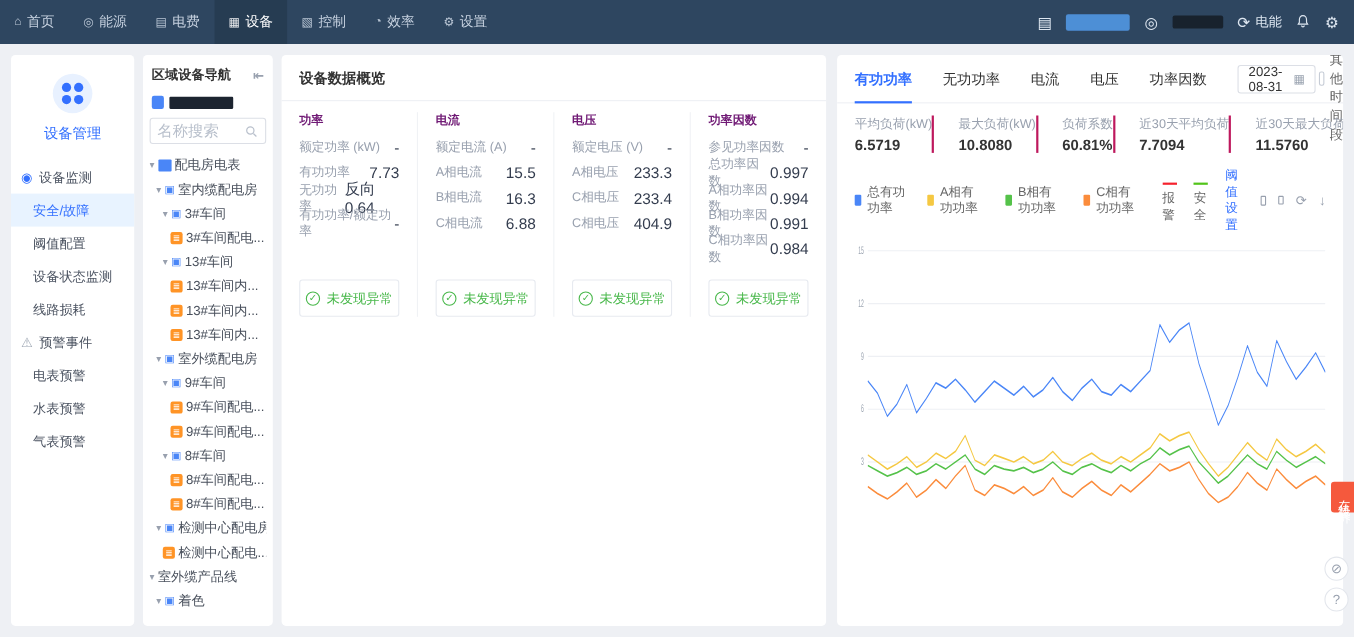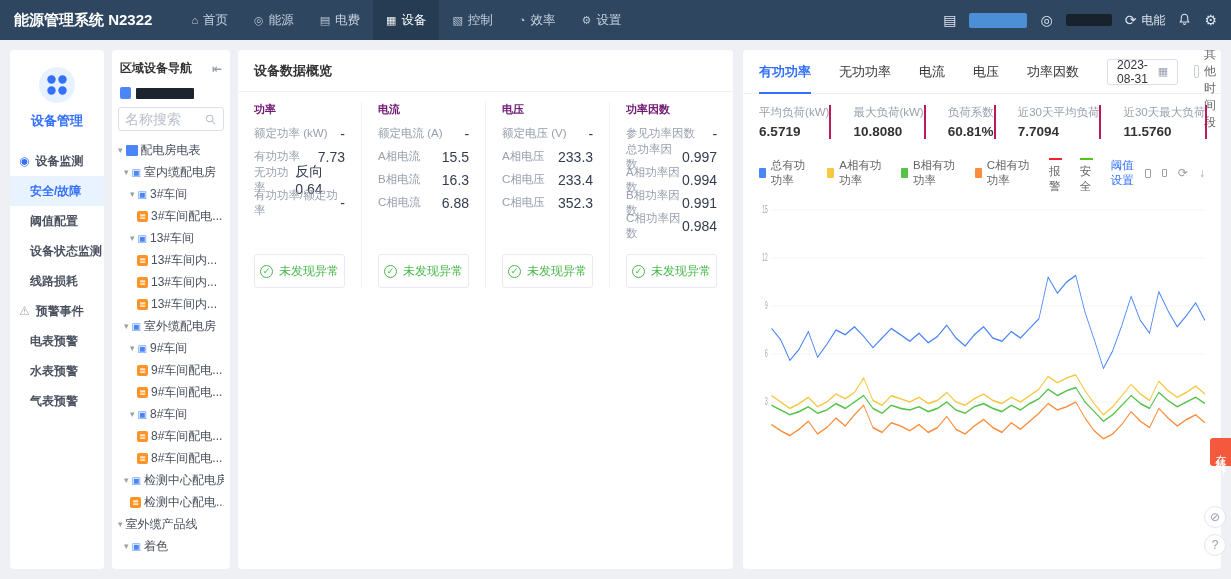--- a/index.html
+++ b/index.html
@@ -18,21 +18,21 @@
   .pill-blue { width:58px; height:15px; background:#4d8fd6; border-radius:2px; }
   .pill-dark { width:46px; height:12px; background:#18222d; border-radius:2px; }
   .energy-switch { display:flex; align-items:center; gap:5px; color:#dde6f0; cursor:pointer; }
 
   
   .page { display:flex; gap:8px; padding:10px; height:539px; }
 
   .panel { background:#fff; border-radius:4px; }
 
   
-  .sidebar { width:94px; padding-top:16px; flex-shrink:0;font-weight:bold; }
+  .sidebar { width:112px; padding-top:16px; flex-shrink:0; }
   .app-icon { display:block; margin:0 auto; }
   .app-title { text-align:center; color:#3370ff; font-size:13px; margin:8px 0 16px; }
   .menu-item { height:30px; display:flex; align-items:center; gap:6px; padding:0 9px; color:#4a5260; cursor:pointer; white-space:nowrap; }
   .menu-item.child { padding-left:20px; }
   .menu-item.active { background:#e8f3ff; color:#3370ff; }
   .m-ico { font-size:12px; color:#3370ff; }
   .m-ico.warn { color:#9aa3b0; }
 
   
   .tree-panel { width:118px; padding:10px 6px; flex-shrink:0; overflow:hidden; }
@@ -62,21 +62,21 @@
   .ov-label { color:#98a0ae; font-size:11.5px; }
   .ov-value { color:#333c4e; font-size:14px; }
   .status-box { margin-top:auto; border:1px solid #e7eaf0; border-radius:3px; height:34px; display:flex; align-items:center; justify-content:center; gap:6px; color:#49b84b; font-size:12px; cursor:default; }
   .check-ico { width:13px; height:13px; border:1px solid #49b84b; border-radius:50%; font-size:9px; line-height:11px; text-align:center; color:#49b84b; }
 
   
   .trend-card { flex:1; overflow:hidden; display:flex; flex-direction:column; }
   .trend-head { display:flex; align-items:center; padding:0 16px; height:44px; border-bottom:1px solid #eef0f4; flex-shrink:0; }
   .tab { margin-right:28px; font-size:13px; color:#333; height:44px; line-height:44px; cursor:pointer; white-space:nowrap; }
   .tab.active { color:#3370ff; font-weight:bold; border-bottom:2px solid #3370ff; }
-  .trend-ctrls { margin-left:auto; display:flex; align-items:center; gap:16px; }
+  .trend-ctrls { margin-left:auto; display:flex; align-items:center; gap:3px; }
   .date-box { border:1px solid #dcdfe6; border-radius:3px; height:26px; display:flex; align-items:center; gap:10px; padding:0 9px; color:#333; cursor:pointer; }
   .cal-ico { color:#9aa3b0; font-size:11px; }
   .compare { display:flex; align-items:center; gap:5px; color:#666; cursor:pointer; }
   .checkbox { width:13px; height:13px; border:1px solid #c6ccd6; border-radius:2px; background:#fff; }
 
   .stats-row { display:flex; padding:11px 16px 5px; flex-shrink:0; }
   .stat { flex:1; padding-left:22px; border-left:2px solid #be185d; }
   .stat:first-child { border-left:none; padding-left:0; }
   .stat-label { color:#98a0ae; font-size:11.5px; margin-bottom:4px; white-space:nowrap; }
   .stat-value { color:#333; font-size:13.5px; font-weight:bold; }
@@ -96,21 +96,20 @@
 
   
   .online-tab { position:absolute; right:0; top:438px; background:#f5593d; color:#fff; writing-mode:vertical-rl; letter-spacing:3px; font-size:11px; padding:8px 3px; border-radius:3px 0 0 3px; cursor:pointer; z-index:5; }
   .float-btn { position:absolute; right:5px; width:22px; height:22px; border-radius:50%; background:#fff; border:1px solid #e3e6ec; color:#98a0ae; display:flex; align-items:center; justify-content:center; font-size:12px; cursor:pointer; z-index:5; }
   .fb1 { top:506px; } .fb2 { top:534px; }
 </style>
 </head>
 <body>
 
 <div class="topbar">
-  <div class="brand">能源管理系统  N2322</div>
   <div class="nav">
     <div class="nav-item">
         <span class="nav-ico">⌂</span>
         <span>首页</span>
       </div>
     <div class="nav-item">
         <span class="nav-ico">◎</span>
         <span>能源</span>
       </div>
     <div class="nav-item">
@@ -362,21 +361,21 @@
           <div class="ov-row">
               <span class="ov-label">A相电压</span>
               <span class="ov-value">233.3</span>
             </div>
           <div class="ov-row">
               <span class="ov-label">C相电压</span>
               <span class="ov-value">233.4</span>
             </div>
           <div class="ov-row">
               <span class="ov-label">C相电压</span>
-              <span class="ov-value">352.3</span>
+              <span class="ov-value">404.9</span>
             </div>
           <div class="status-box">
               <span class="check-ico">✓</span>
               <span>未发现异常</span>
             </div>
         </div>
 
         <div class="ov-col">
           <div class="ov-title">功率因数</div>
           <div class="ov-row">

